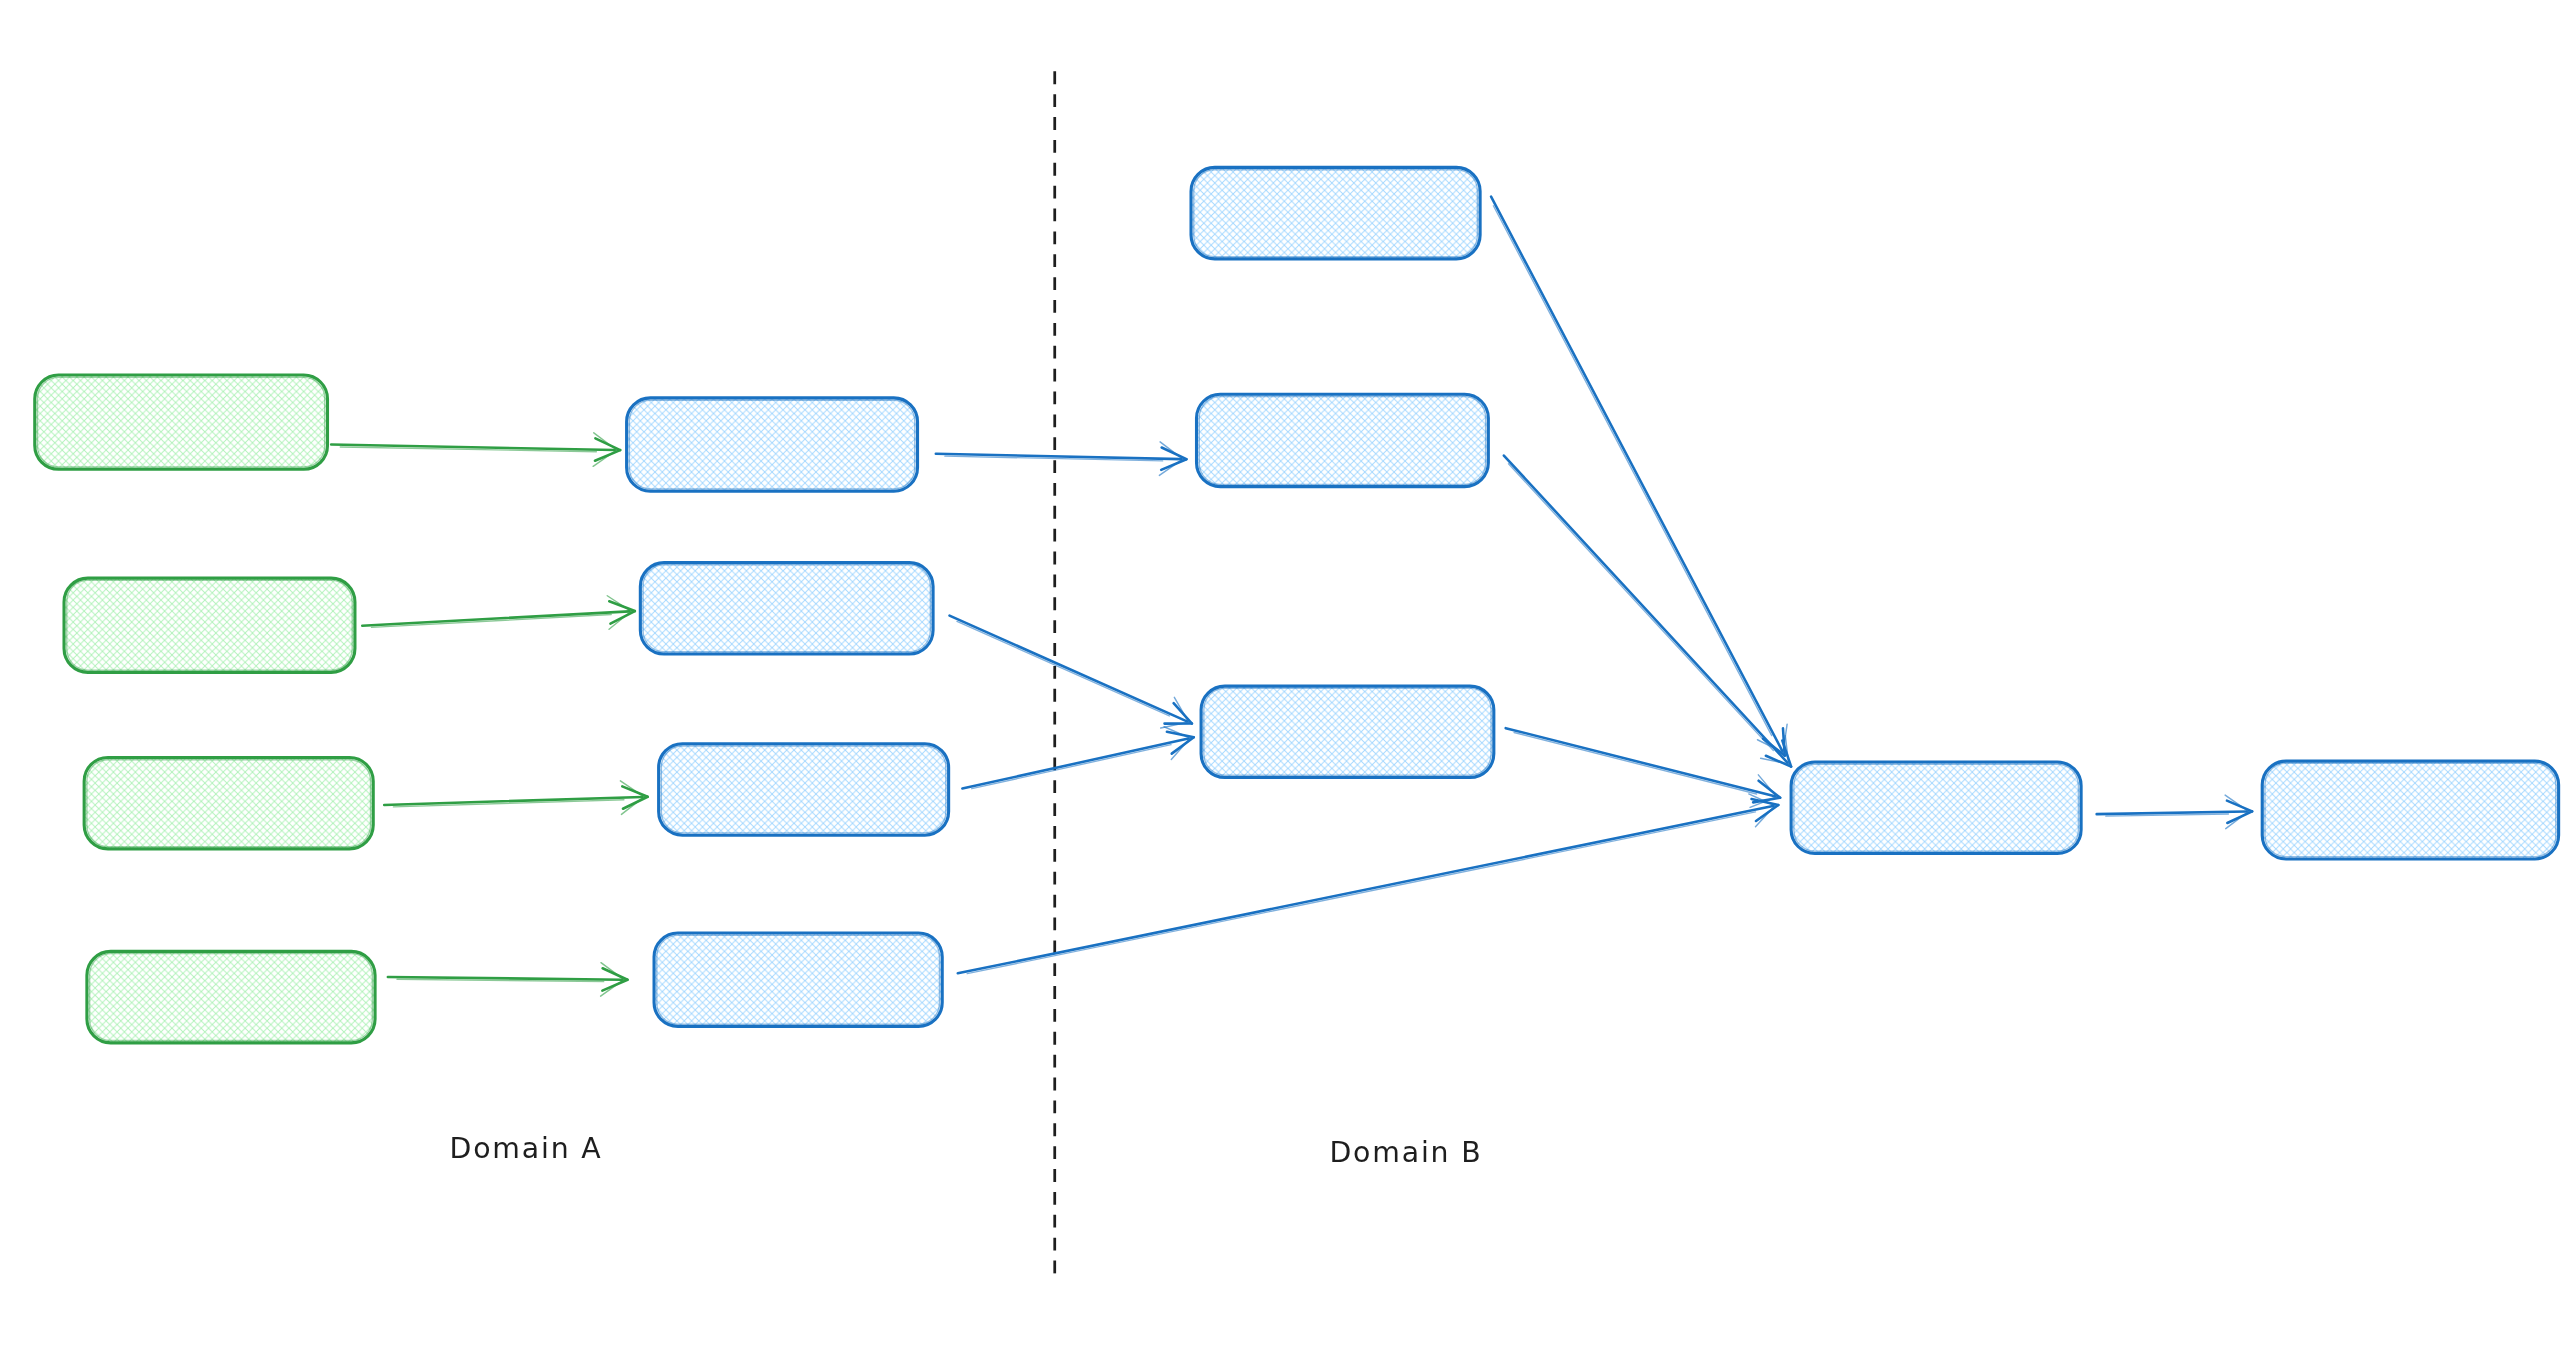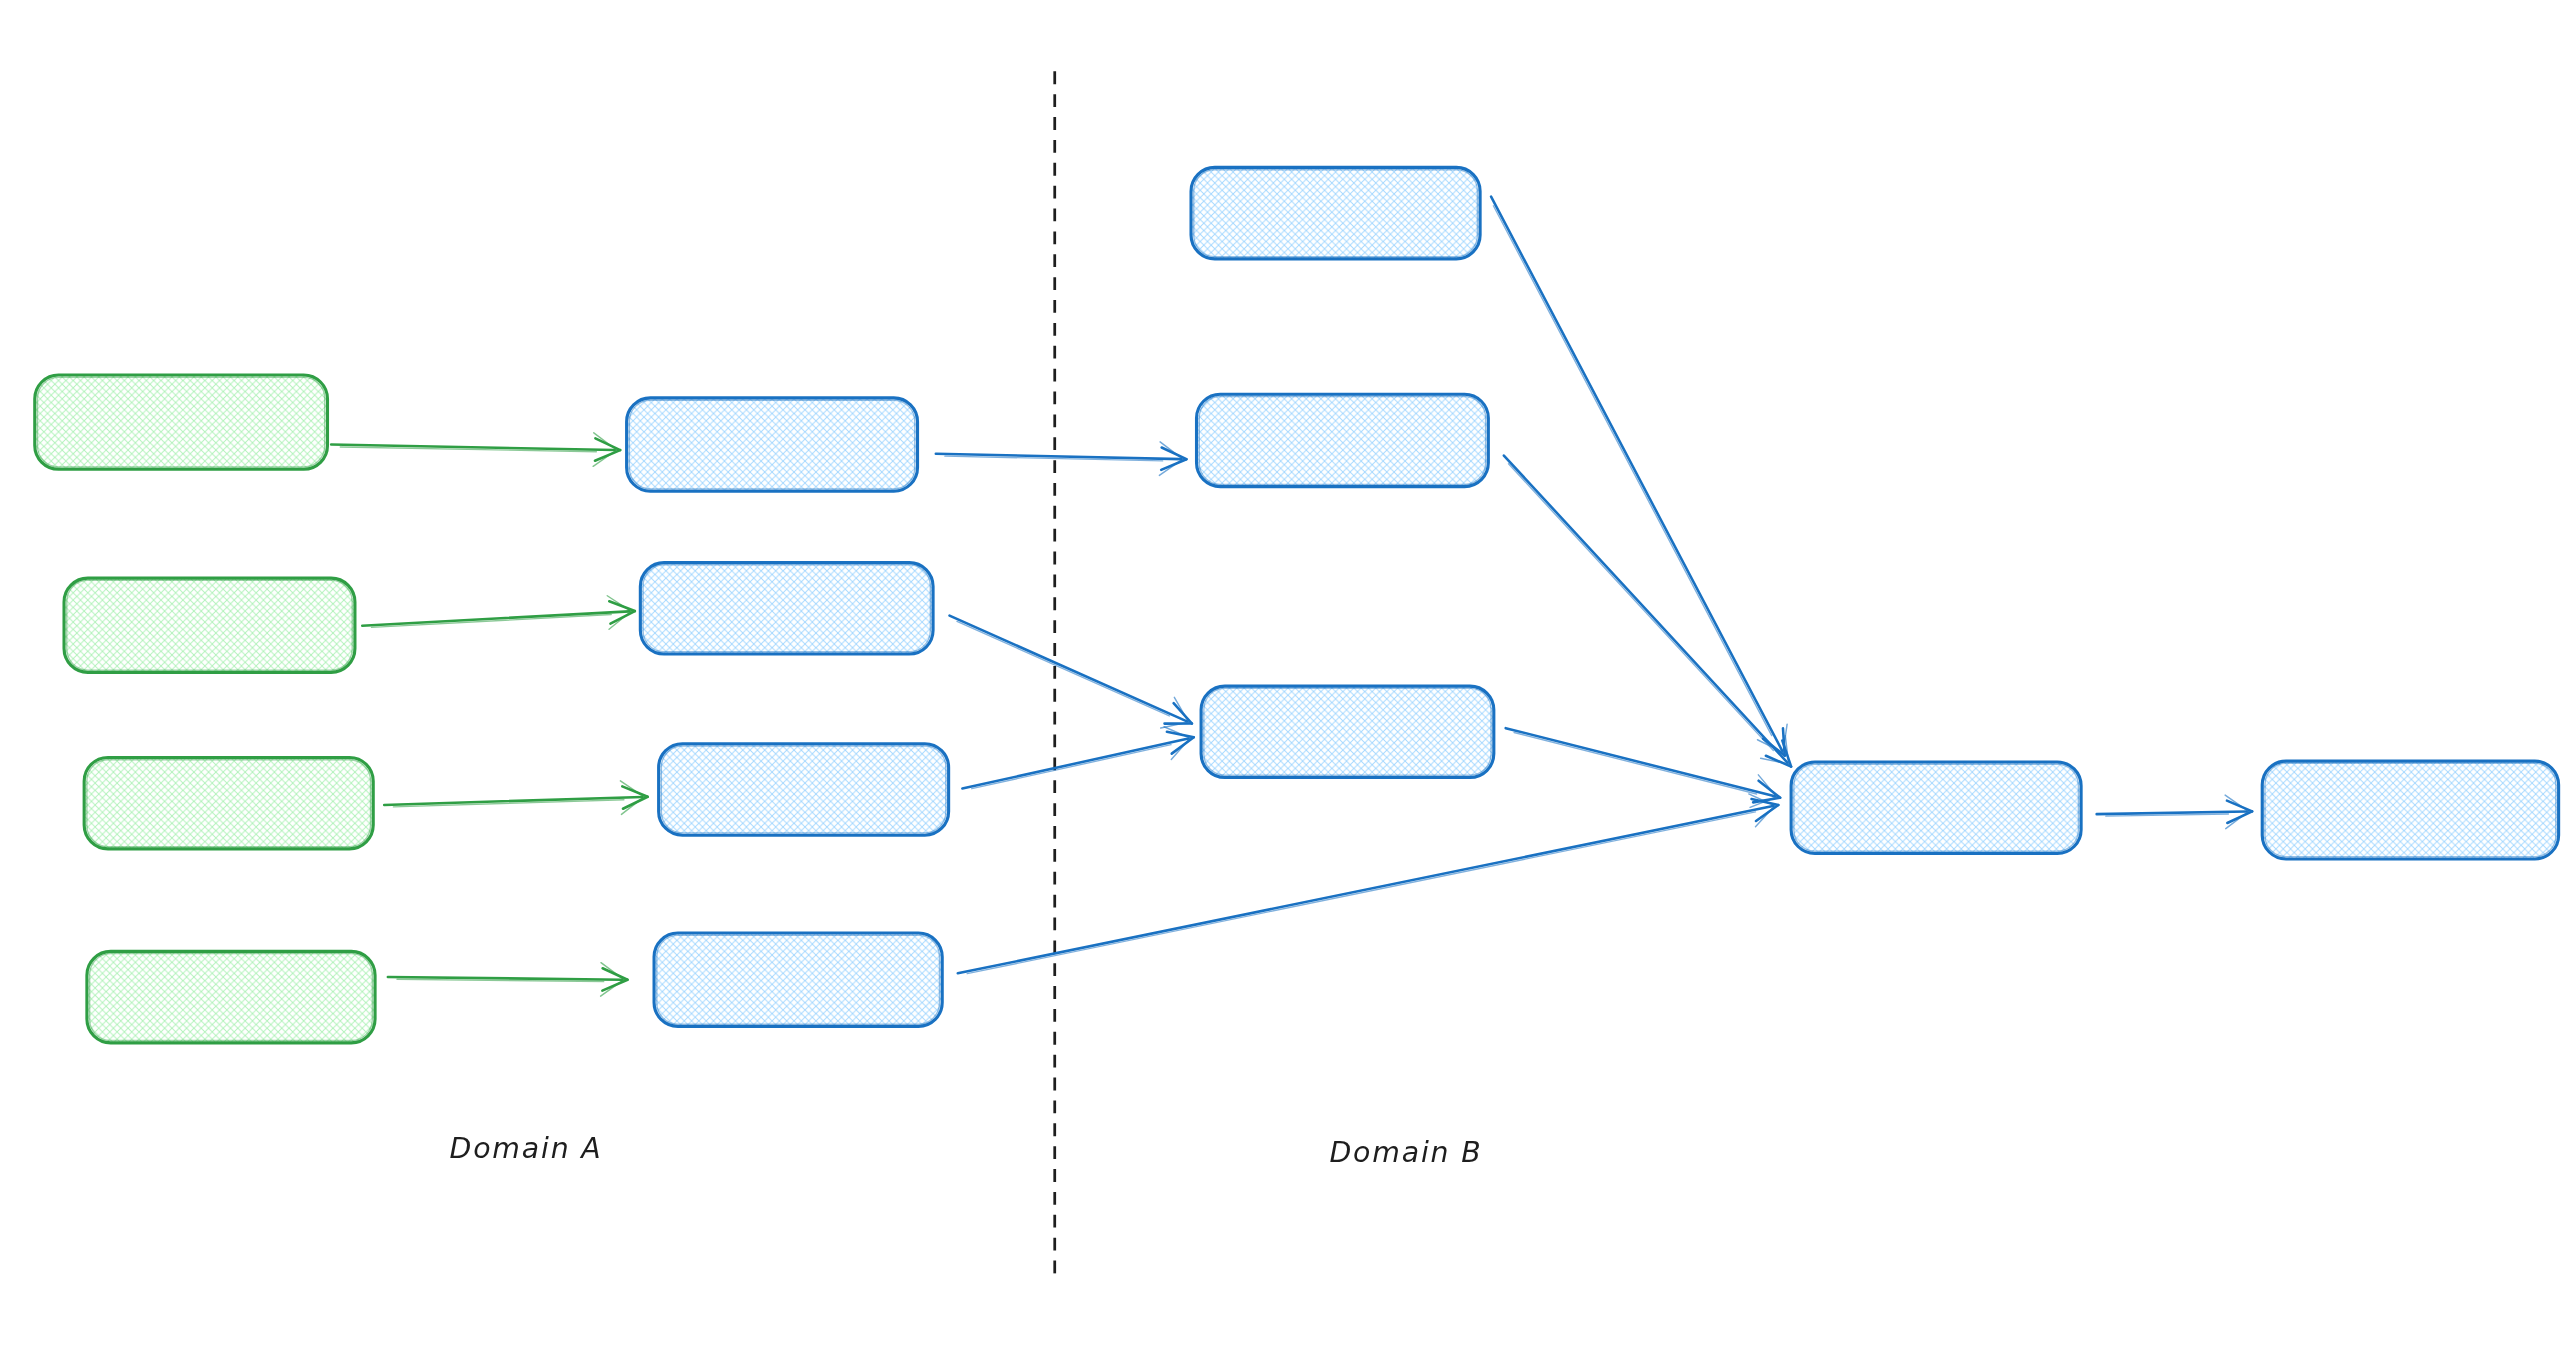--- a/index.html
+++ b/index.html
@@ -3,21 +3,20 @@
 <meta charset="utf-8">
 <style>
   html, body {
     margin: 0;
     padding: 0;
     background: #ffffff;
   }
   .canvas-wrap {
     width: 100%;
     background: #fca5a5;
-    font-style: italic;
   }
   svg[data-name="diagram-canvas"] {
     display: block;
     width: 100%;
     height: auto;
     background: #ffffff;
   }
   .domain-label {
     font-family: "DejaVu Sans", "Liberation Sans", sans-serif;
     font-size: 31px;

